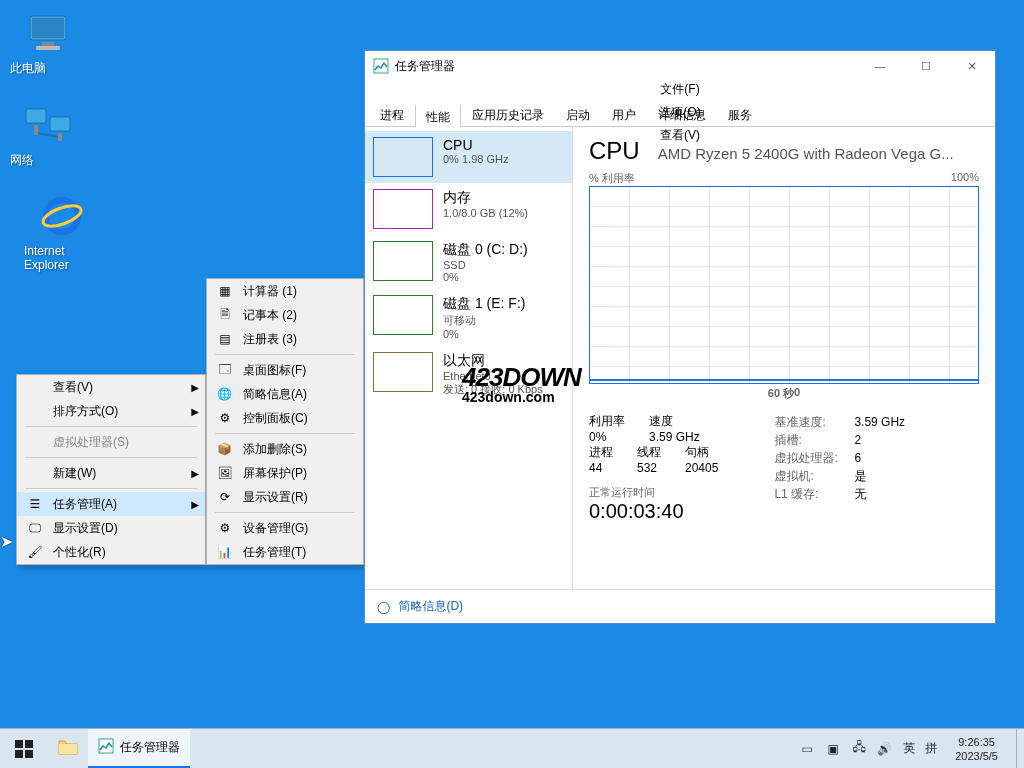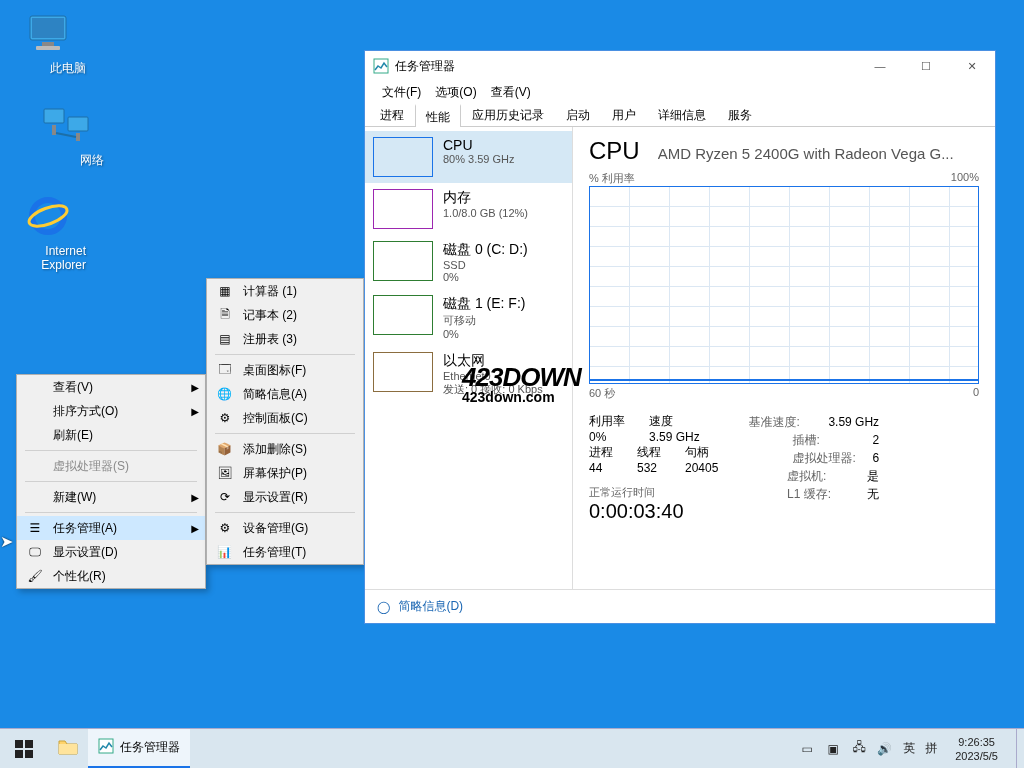--- a/index.html
+++ b/index.html
@@ -1,39 +1,39 @@
 <!DOCTYPE html>
 <html><head>
 <meta charset="utf-8">
 <style>
 * { margin:0; padding:0; box-sizing:border-box; font-family:"Microsoft YaHei","Segoe UI",sans-serif; }
 body { width:1024px; height:768px; background:#1a8ae6; overflow:hidden; position:relative; font-size:12px; }
 
 
-.desktop-icon { position:absolute; width:76px; text-align:right; color:#fff; font-size:12px; }
+.desktop-icon { position:absolute; width:76px; text-align:left; color:#fff; font-size:12px; }
 .desktop-icon .ico { width:48px; height:48px; margin:0 auto 4px; display:flex; align-items:center; justify-content:center; }
 .desktop-icon .lbl { text-shadow:1px 1px 2px rgba(0,0,0,.4); }
 
 
 .ctx { position:absolute; background:#f0f0f0; border:1px solid #b0b0b0; box-shadow:3px 3px 6px rgba(0,0,0,.25); font-size:12px; color:#000; }
 .ctx .row { display:flex; align-items:center; height:24px; padding:0 20px 0 8px; white-space:nowrap; cursor:default; position:relative; }
 .ctx .row.sel { background:#cde8ff; }
 .ctx .row.dis { color:#8a8a8a; }
 .ctx .row .ic { width:20px; height:16px; display:flex; align-items:center; justify-content:center; margin-right:8px; }
 .ctx .row .arrow { position:absolute; right:6px; font-size:10px; }
 .ctx .sep { height:1px; background:#d0d0d0; margin:3px 8px; }
 
 
 .win { position:absolute; left:364px; top:50px; width:632px; height:574px; background:#fff; border:1px solid #4a90e2; display:flex; flex-direction:column; }
 .titlebar { height:30px; display:flex; align-items:center; padding:0 0 0 8px; color:#000; font-size:12px; }
 .titlebar .ticon { width:16px; height:16px; margin-right:6px; }
 .titlebar .ttl { flex:1; }
 .winbtns { display:flex; }
 .winbtn { width:46px; height:30px; display:flex; align-items:center; justify-content:center; color:#555; font-size:11px; }
-.menubar { height:22px; display:flex; align-items:center; padding:0 13px; font-size:12px; color:#000; gap:6px; }
+.menubar { height:22px; display:flex; align-items:center; padding:0 13px; font-size:12px; color:#000; gap:6px;flex-direction:column; }
 .menubar span { padding:0 4px; }
 .tabs { height:24px; display:flex; border-bottom:1px solid #ccc; font-size:12px; padding-left:4px; }
 .tab { padding:3px 10px 0; border:1px solid transparent; border-bottom:none; cursor:default; }
 .tab.active { background:#fff; border-color:#ccc; border-top:2px solid #fff; position:relative; top:1px; }
 .perf-body { flex:1; display:flex; overflow:hidden; }
 
 
 .perf-left { width:208px; border-right:1px solid #ddd; overflow:auto; padding-top:4px; }
 .perf-item { display:flex; padding:6px 8px; cursor:default; }
 .perf-item.sel { background:#d5e8f5; }
@@ -51,23 +51,23 @@
 .hdr .big { font-size:24px; }
 .hdr .sub { font-size:15px; color:#555; flex:1; white-space:nowrap; overflow:hidden; text-overflow:ellipsis; }
 
 .graph-lbls { display:flex; justify-content:space-between; font-size:11px; color:#666; }
 .graph { height:198px; border:1px solid #1a73e8; background:
   repeating-linear-gradient(to bottom, transparent 0 19px, #dbe7f3 19px 20px),
   repeating-linear-gradient(to right, transparent 0 39px, #dbe7f3 39px 40px),
   #fff;
   position:relative; margin-bottom:2px; }
 .graph .line { position:absolute; left:0; right:0; bottom:2px; height:2px; background:#1a73e8; }
-.graph-xlbls { display:flex; justify-content:space-between; font-size:11px; color:#666; margin-bottom:12px; }
+.graph-xlbls { display:flex; justify-content:center; font-size:11px; color:#666; margin-bottom:12px;font-weight:bold; }
 .stats-right { font-size:12px; color:#000; }
-.stats-right .r { display:flex; gap:8px; line-height:18px;justify-content:flex-end; }
+.stats-right .r { display:flex; gap:8px; line-height:18px; }
 .stats-right .r .kk { color:#666; width:72px; }
 
 .uptime-k { font-size:11px; color:#666; margin-top:10px; }
 .uptime-v { font-size:20px; }
 
 .win-footer { height:34px; border-top:1px solid #ddd; display:flex; align-items:center; padding:0 12px; color:#1a66b3; font-size:12px; gap:8px; }
 
 .watermark { position:absolute; left:462px; top:362px; font-family:Arial Black,sans-serif; pointer-events:none; }
 .watermark .w1 { font-size:26px; font-weight:900; font-style:italic; color:#000; letter-spacing:-1px; }
 .watermark .w2 { font-size:14px; font-weight:700; color:#000; margin-top:-4px; }
@@ -91,56 +91,52 @@
   <div class="ico">
     <svg width="44" height="40" viewBox="0 0 44 40">
         <rect x="4" y="4" width="36" height="24" rx="2" fill="#3da9e8" stroke="#1c6fa8"></rect>
         <rect x="6" y="6" width="32" height="20" fill="#2d83c3"></rect>
         <rect x="16" y="30" width="12" height="4" fill="#888"></rect>
         <rect x="10" y="34" width="24" height="4" rx="1" fill="#bbb"></rect>
       </svg>
   </div>
   <div class="lbl">此电脑</div>
 </div>
-<div class="desktop-icon" style="left:28px;top:100px">
+<div class="desktop-icon" style="left:10px;top:100px">
   <div class="ico">
     <svg width="48" height="42" viewBox="0 0 48 42">
         <rect x="2" y="6" width="20" height="14" rx="1" fill="#3da9e8" stroke="#1c6fa8"></rect>
         <rect x="26" y="14" width="20" height="14" rx="1" fill="#3da9e8" stroke="#1c6fa8"></rect>
         <rect x="10" y="22" width="4" height="10" fill="#888"></rect>
         <rect x="34" y="30" width="4" height="8" fill="#888"></rect>
         <path d="M14 30 L34 34" stroke="#1c6fa8" stroke-width="2"></path>
       </svg>
   </div>
   <div class="lbl">网络</div>
 </div>
-<div class="desktop-icon" style="left:10px;top:192px">
+<div class="desktop-icon" style="left:24px;top:192px">
   <div class="ico">
     <svg width="44" height="44" viewBox="0 0 44 44">
         <circle cx="22" cy="22" r="16" fill="none" stroke="#1a73e8" stroke-width="6"></circle>
         <ellipse cx="22" cy="22" rx="20" ry="8" fill="none" stroke="#ffcc33" stroke-width="3" transform="rotate(-20 22 22)"></ellipse>
       </svg>
   </div>
   <div class="lbl">Internet Explorer</div>
 </div>
 
 <div class="ctx" style="left:16px;top:374px;width:190px">
   <div class="row">
       <span class="ic"></span>
       <span>查看(V)</span>
       <span class="arrow">▶</span>
     </div>
   <div class="row">
       <span class="ic"></span>
       <span>排序方式(O)</span>
       <span class="arrow">▶</span>
-    </div>
-  <div class="row">
-      <span class="ic"></span>
-      <span>刷新(E)</span>
     </div>
   <div class="sep"></div>
   <div class="row dis">
       <span class="ic"></span>
       <span>虚拟处理器(S)</span>
     </div>
   <div class="sep"></div>
   <div class="row">
       <span class="ic"></span>
       <span>新建(W)</span>
@@ -238,21 +234,21 @@
     <div class="tab">用户</div>
     <div class="tab">详细信息</div>
     <div class="tab">服务</div>
   </div>
   <div class="perf-body">
     <div class="perf-left">
       <div class="perf-item sel">
         <div class="thumb cpu"></div>
         <div class="meta">
             <div class="t1">CPU</div>
-            <div class="t2">80% 3.59 GHz</div>
+            <div class="t2">0% 1.98 GHz</div>
           </div>
       </div>
       <div class="perf-item">
         <div class="thumb mem"></div>
         <div class="meta">
             <div class="t1">内存</div>
             <div class="t2">1.0/8.0 GB (12%)</div>
           </div>
       </div>
       <div class="perf-item">
@@ -289,21 +285,21 @@
           <span>% 利用率</span>
           <span>100%</span>
         </div>
       <div class="graph">
           <div class="line"></div>
         </div>
       <div class="graph-xlbls">
           <span>60 秒</span>
           <span>0</span>
         </div>
-      <div style="display:flex;gap:30px">
+      <div style="display:flex;gap:56px">
         <div>
           <div style="display:flex;gap:24px">
             <div class="col">
                 <div class="k">利用率</div>
                 <div class="v">0%</div>
               </div>
             <div class="col">
                 <div class="k">速度</div>
                 <div class="v">3.59 GHz</div>
               </div>

